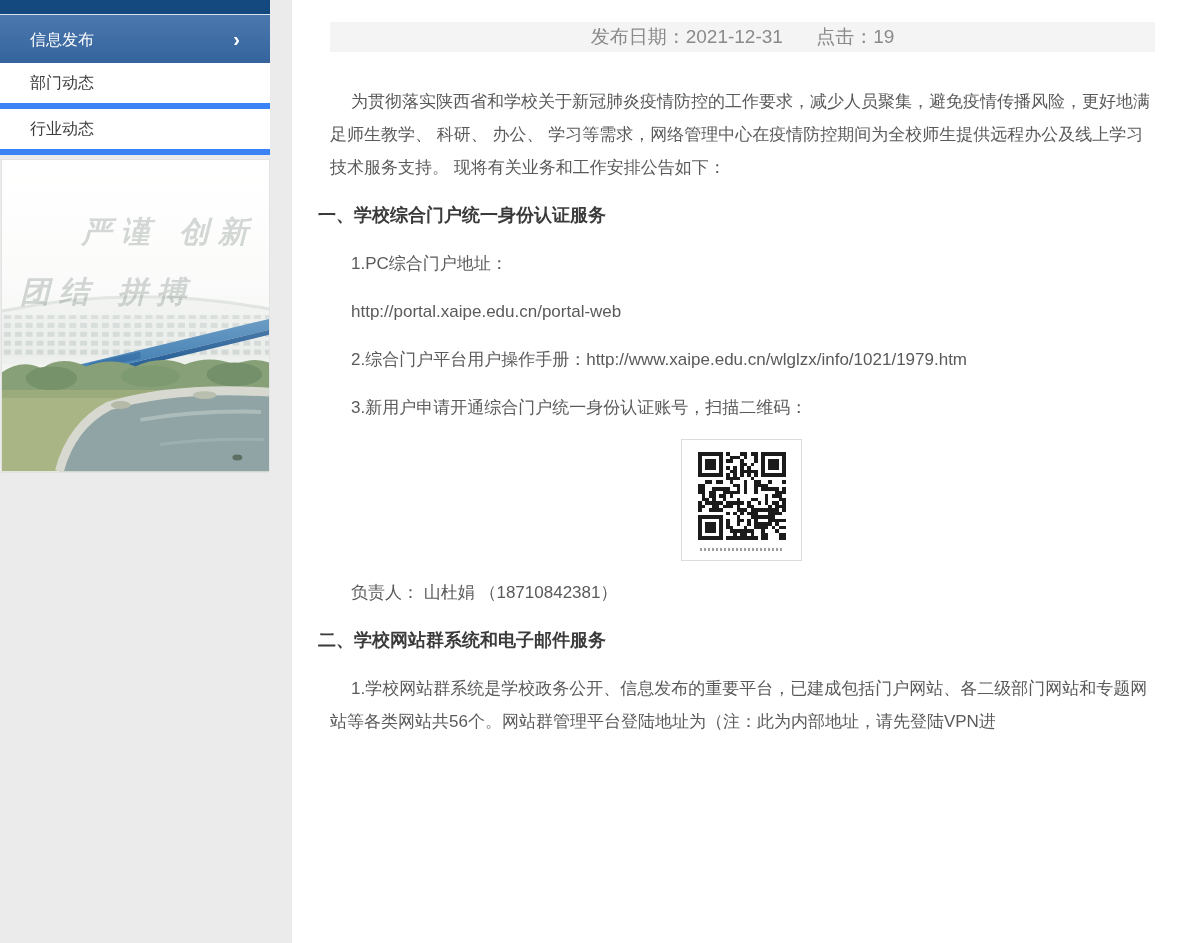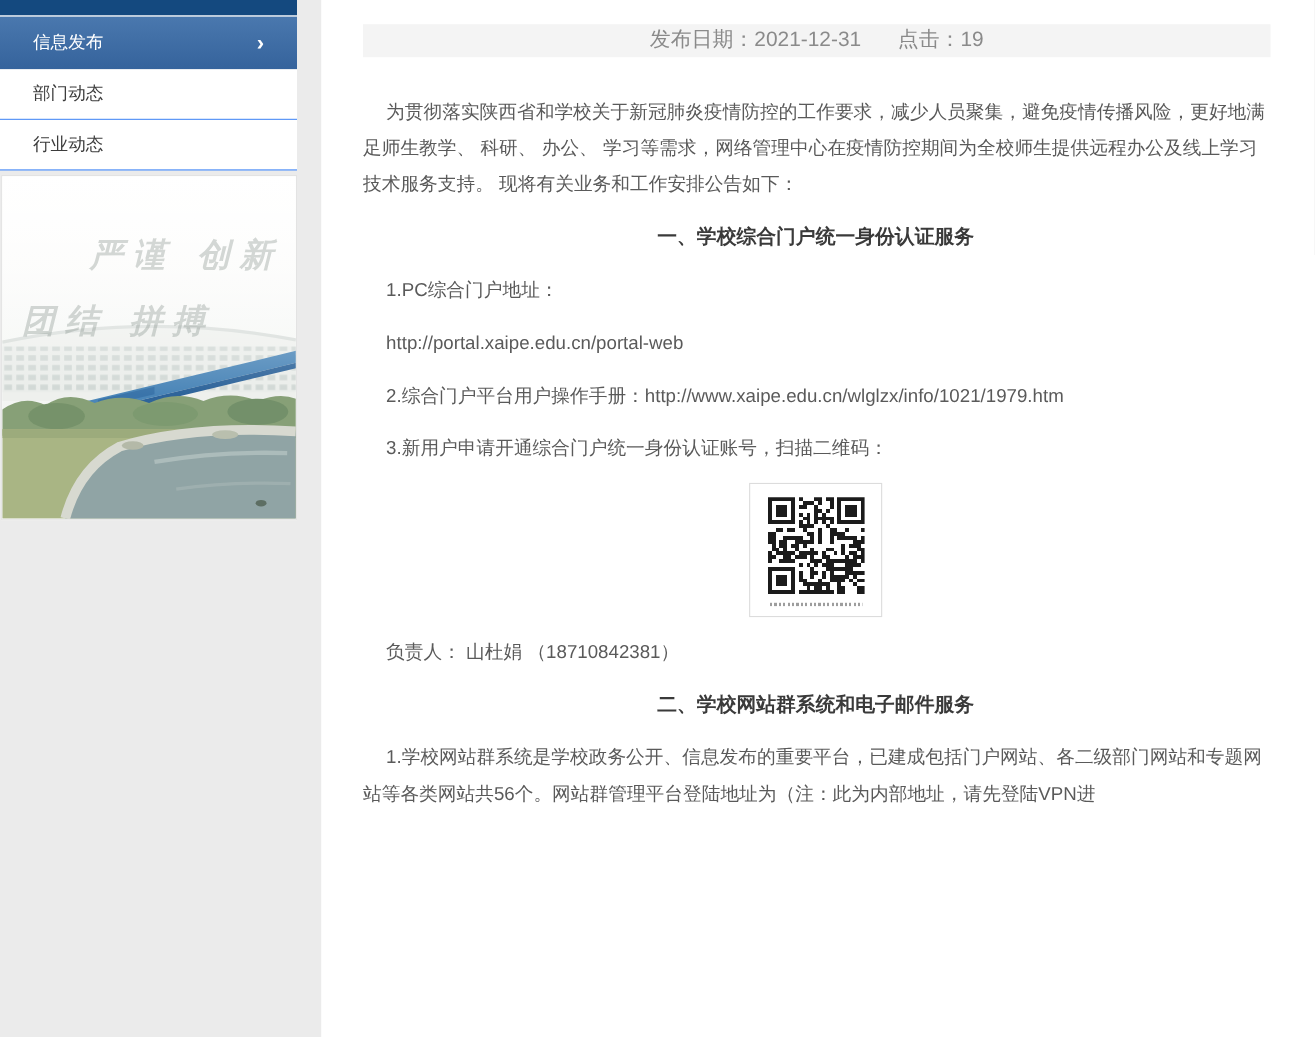--- a/index.html
+++ b/index.html
@@ -11,21 +11,21 @@
   }
 
   
   .sidebar {
     position: absolute; left: 0; top: 0; width: 270px;
   }
   .sidebar-topbar { height: 14px; background: #14497f; }
   .nav-item {
     height: 46px; line-height: 46px;
     background: #ffffff;
-    border-bottom: 1px solid #3b82f6;
+    border-bottom: 6px solid #3b82f6;
     padding: 0 30px;
     font-size: 16px; color: #3c3c3c;
     display: flex; justify-content: space-between; align-items: center;
     cursor: pointer;
   }
   .nav-item.active {
     height: 49px; line-height: 49px;
     background: linear-gradient(#4a78ae, #35639c);
     border-top: 1px solid #d9e3ee;
     border-bottom: none;
@@ -84,21 +84,21 @@
 
   .article-body { padding-top: 18px; }
   .article-body p {
     font-size: 17px; color: #5a5a5a;
     line-height: 33px;
     margin: 15px 12px;
     text-indent: 21px;
   }
   .section-heading {
     font-size: 18px; font-weight: bold; color: #3a3a3a;
-    text-align: center; line-height: 33px;
+    line-height: 33px;
     margin: 15px 0;
   }
 
   .qr-box {
     width: 121px;
     margin: 15px auto;
     background: #ffffff;
     border: 1px solid #dcdcdc;
     padding: 12px 16px 9px;
   }

